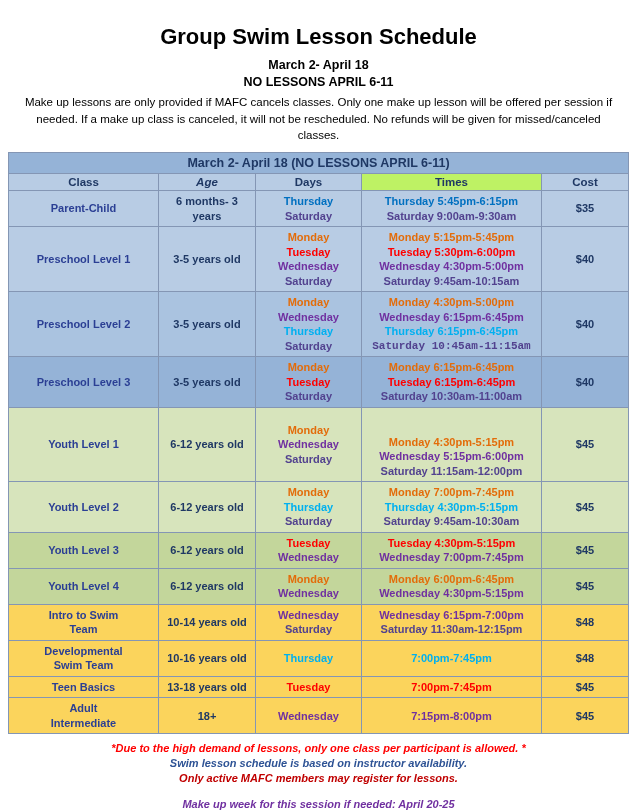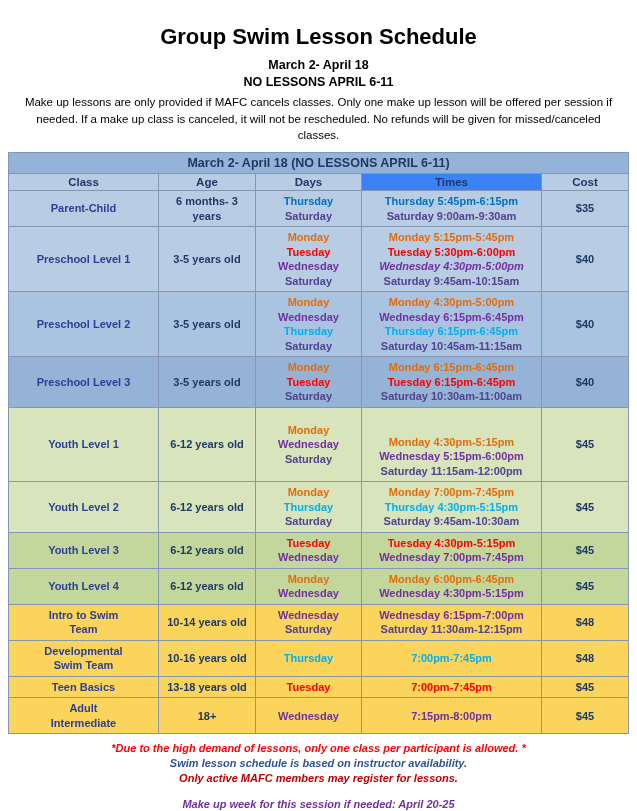--- a/index.html
+++ b/index.html
@@ -61,23 +61,23 @@
       <col style="width:106px">
       <col style="width:180px">
       <col style="width:87px">
     </colgroup>
     <thead>
       <tr>
         <th colspan="5" class="banner-cell" style="color: rgb(31, 56, 100); background-color: rgb(149, 179, 215);">March 2- April 18 (NO LESSONS APRIL 6-11)</th>
       </tr>
       <tr>
         <th class="col-head" style="color: rgb(31, 56, 100); background-color: rgb(184, 204, 228);">Class</th>
-        <th class="col-head" style="color: rgb(31, 56, 100); background-color: rgb(184, 204, 228);">Age</th>
+        <th class="col-head" style="color: rgb(31, 56, 100); background-color: rgb(184, 204, 228); font-style: italic;">Age</th>
         <th class="col-head" style="color: rgb(31, 56, 100); background-color: rgb(184, 204, 228);">Days</th>
-        <th class="col-head" style="color: rgb(31, 56, 100); background-color: #3b82f6; margin-top: 16px;">Times</th>
+        <th class="col-head" style="color: rgb(31, 56, 100); background-color: #bef264; margin-top: 16px;">Times</th>
         <th class="col-head" style="color: rgb(31, 56, 100); background-color: rgb(184, 204, 228);">Cost</th>
       </tr>
     </thead>
     <tbody id="schedule-rows">
         <tr style="background-color: rgb(184, 204, 228);">
           <td class="class-cell" style="color: rgb(43, 63, 148);">Parent-Child</td>
           <td class="age-cell" style="color: rgb(31, 56, 100);">6 months- 3
 years</td>
           <td class="days-cell">
             <div style="color: rgb(0, 112, 192);">Thursday</div>
@@ -94,39 +94,39 @@
           <td class="age-cell" style="color: rgb(31, 56, 100);">3-5 years old</td>
           <td class="days-cell">
             <div style="color: rgb(227, 108, 10);">Monday</div>
             <div style="color: rgb(255, 0, 0);">Tuesday</div>
             <div style="color: rgb(112, 48, 160);">Wednesday</div>
             <div style="color: rgb(82, 66, 143);">Saturday</div>
           </td>
           <td class="times-cell">
             <div style="color: rgb(227, 108, 10);">Monday 5:15pm-5:45pm</div>
             <div style="color: rgb(255, 0, 0);">Tuesday 5:30pm-6:00pm</div>
-            <div style="color: rgb(112, 48, 160); font-style: italic;">Wednesday 4:30pm-5:00pm</div>
+            <div style="color: rgb(112, 48, 160);">Wednesday 4:30pm-5:00pm</div>
             <div style="color: rgb(82, 66, 143);">Saturday 9:45am-10:15am</div>
           </td>
           <td class="cost-cell" style="color: rgb(31, 56, 100);">$40</td>
         </tr>
         <tr style="background-color: rgb(170, 195, 224);">
           <td class="class-cell" style="color: rgb(43, 63, 148);">Preschool Level 2</td>
           <td class="age-cell" style="color: rgb(31, 56, 100);">3-5 years old</td>
           <td class="days-cell">
             <div style="color: rgb(227, 108, 10);">Monday</div>
             <div style="color: rgb(112, 48, 160);">Wednesday</div>
             <div style="color: rgb(0, 176, 240);">Thursday</div>
             <div style="color: rgb(82, 66, 143);">Saturday</div>
           </td>
           <td class="times-cell">
             <div style="color: rgb(227, 108, 10);">Monday 4:30pm-5:00pm</div>
             <div style="color: rgb(112, 48, 160);">Wednesday 6:15pm-6:45pm</div>
             <div style="color: rgb(0, 176, 240);">Thursday 6:15pm-6:45pm</div>
-            <div style="color: rgb(82, 66, 143);">Saturday 10:45am-11:15am</div>
+            <div style="color: rgb(82, 66, 143); font-family: Liberation Mono, monospace;">Saturday 10:45am-11:15am</div>
           </td>
           <td class="cost-cell" style="color: rgb(31, 56, 100);">$40</td>
         </tr>
         <tr style="background-color: rgb(149, 179, 215);">
           <td class="class-cell" style="color: rgb(43, 63, 148);">Preschool Level 3</td>
           <td class="age-cell" style="color: rgb(31, 56, 100);">3-5 years old</td>
           <td class="days-cell">
             <div style="color: rgb(227, 108, 10);">Monday</div>
             <div style="color: rgb(255, 0, 0);">Tuesday</div>
             <div style="color: rgb(82, 66, 143);">Saturday</div>

